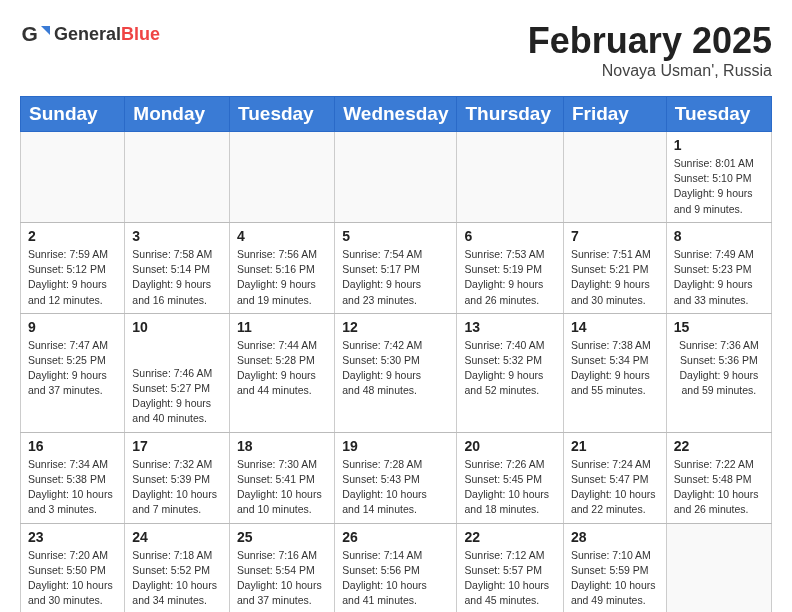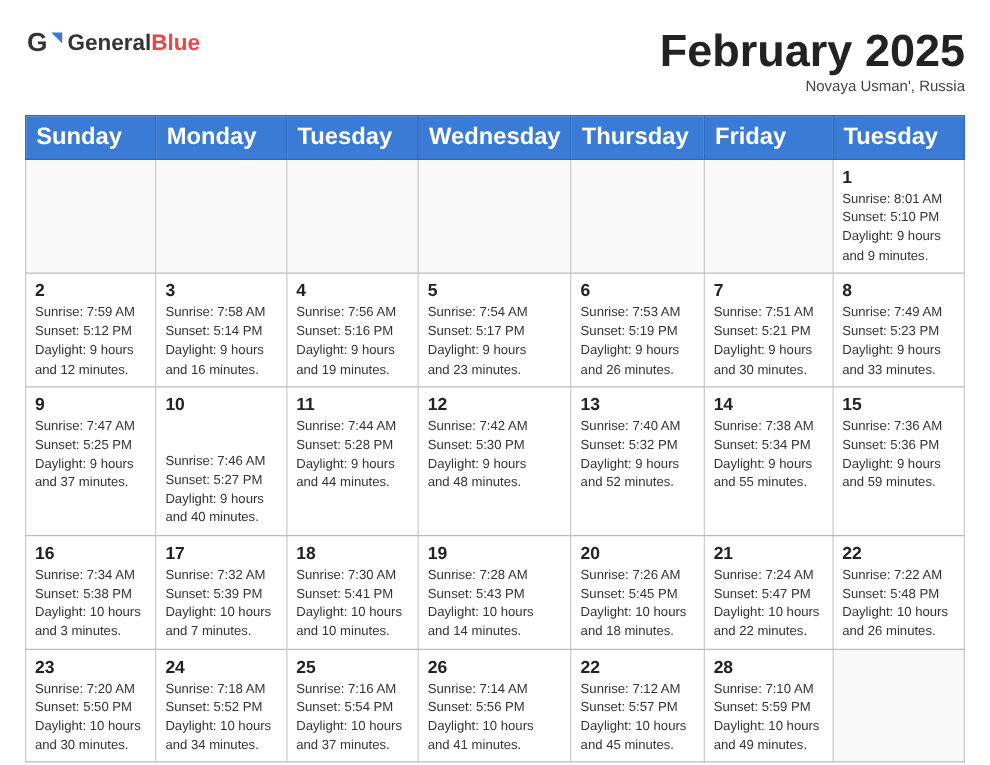--- a/index.html
+++ b/index.html
@@ -36,21 +36,21 @@
     }
     .title-block {
       text-align: right;
     }
     .month-title {
       font-size: 36px;
       font-weight: bold;
       color: #222;
     }
     .location {
-      font-size: 12px;
+      font-size: 16px;
       color: #444;
     }
     .calendar {
       width: 100%;
       border-collapse: collapse;
       border: 1px solid #ccc;
     }
     .calendar th {
       background: #3a7bd5;
       color: #fff;
@@ -226,21 +226,21 @@
         </td>
         <td>
           <span class="day-number">14</span>
           <div class="day-info" style="white-space: pre-line;">Sunrise: 7:38 AM
 Sunset: 5:34 PM
 Daylight: 9 hours
 and 55 minutes.</div>
         </td>
         <td>
           <span class="day-number">15</span>
-          <div class="day-info" style="white-space: pre-line;">Sunrise: 7:36 AM
+          <div class="day-info" style="white-space: pre-line; text-align: center;">Sunrise: 7:36 AM
 Sunset: 5:36 PM
 Daylight: 9 hours
 and 59 minutes.</div>
         </td>
       </tr>
       <tr class="week-row">
         <td>
           <span class="day-number">16</span>
           <div class="day-info" style="white-space: pre-line;">Sunrise: 7:34 AM
 Sunset: 5:38 PM

